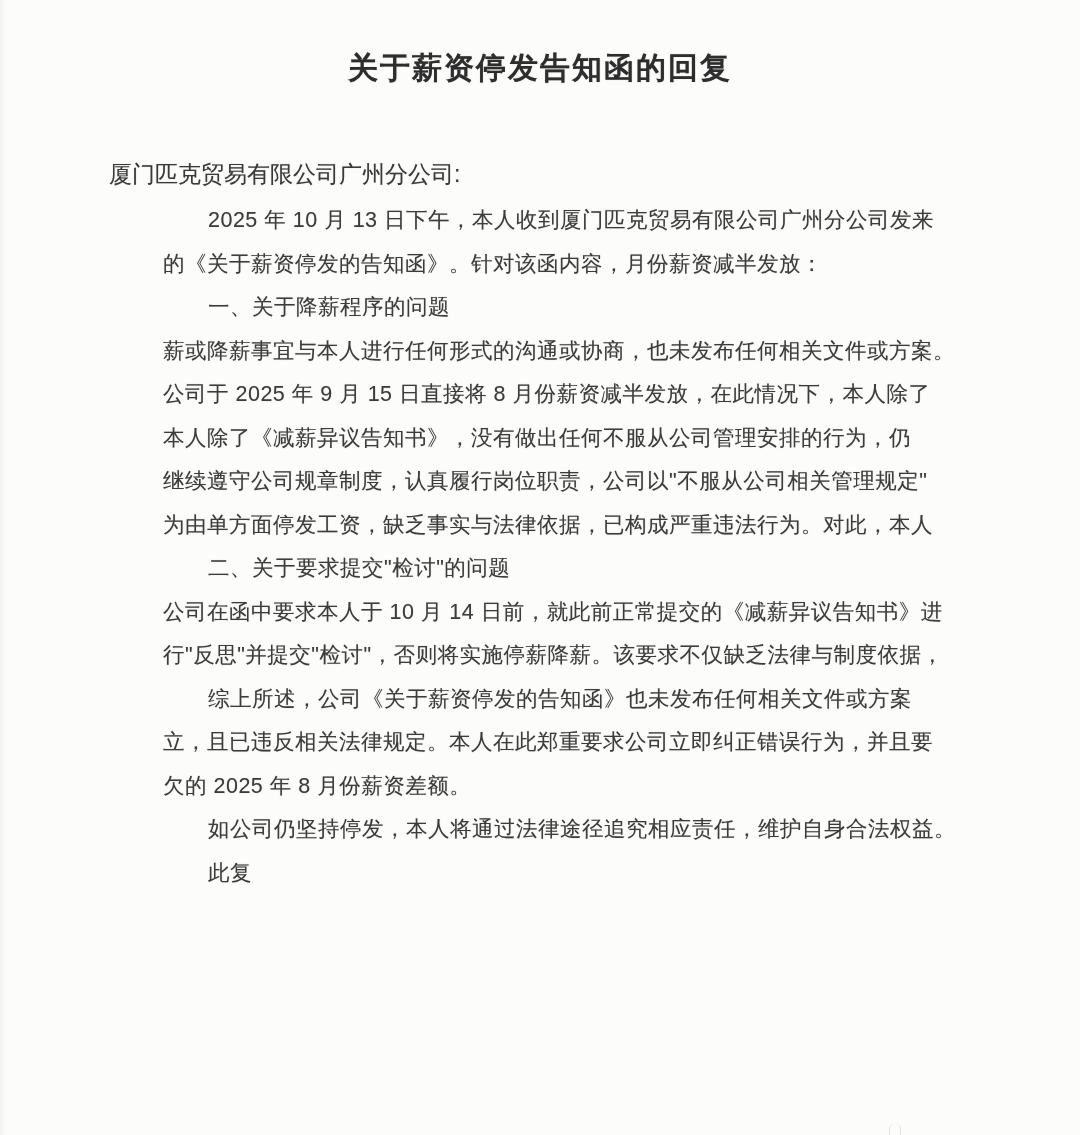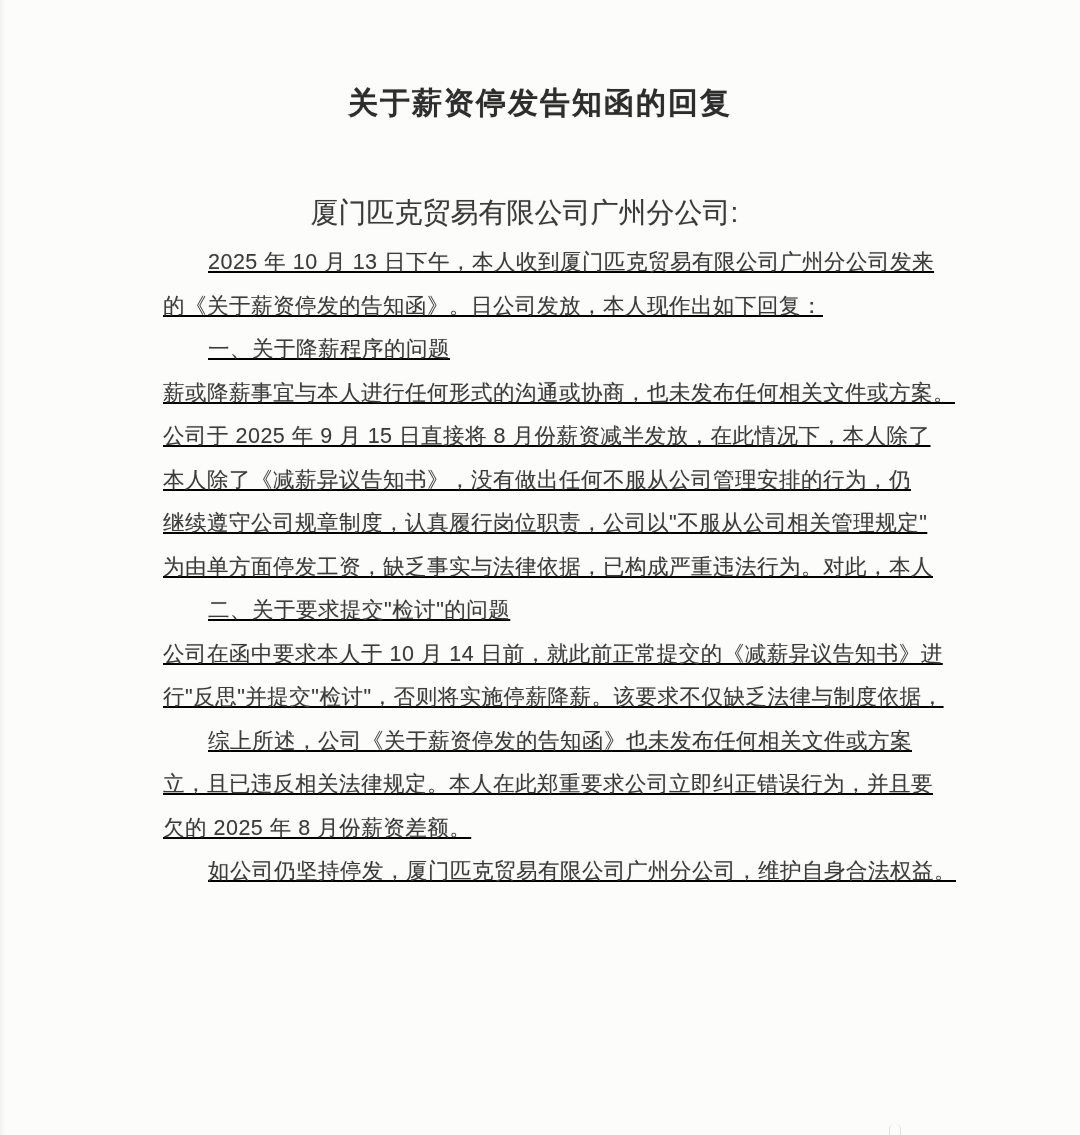--- a/index.html
+++ b/index.html
@@ -13,40 +13,38 @@
     font-family: "Liberation Sans", "DejaVu Sans", sans-serif;
     overflow: hidden;
   }
   .page {
     position: relative;
     width: 1080px;
     height: 1135px;
     background: linear-gradient(90deg, #f2f2f0 0px, #fcfcfb 6px, #fcfcfb 100%);
   }
   .doc-title {
-    padding-top: 83px;
+    padding-top: 48px;
     text-align: center;
     font-size: 30px;
     font-weight: bold;
     color: #2d2d2d;
     letter-spacing: 2px;
     text-shadow: 0 0 1px rgba(45,45,45,.45);
   }
   .salutation {
     margin: 70px 140px 0 109px;
-    font-size: 28px;
+    font-size: 23px;
     color: #3a3a3a;
     text-shadow: 0 0 1px rgba(58,58,58,.35);
     white-space: nowrap;
-    text-align: center;
   }
   .doc-body {
     margin: 9px 0 0 163px;
     width: 790px;
-    text-decoration: underline;
   }
   .text-line {
     height: 43.5px;
     line-height: 43.5px;
     font-size: 21.5px;
     color: #3c3c3c;
     text-shadow: 0 0 1px rgba(60,60,60,.35);
     white-space: nowrap;
     letter-spacing: 0.5px;
   }
@@ -70,31 +68,32 @@
 <body>
 
 <div class="page">
 
   <div class="doc-title">关于薪资停发告知函的回复</div>
 
   <div class="salutation">厦门匹克贸易有限公司广州分公司:</div>
 
   <div class="doc-body">
       <div class="text-line indent">2025 年 10 月 13 日下午，本人收到厦门匹克贸易有限公司广州分公司发来</div>
-      <div class="text-line">的《关于薪资停发的告知函》。日公司发放，本人现作出如下回复：</div>
+      <div class="text-line">的《关于薪资停发的告知函》。针对该函内容，月份薪资减半发放：</div>
       <div class="text-line indent">一、关于降薪程序的问题</div>
       <div class="text-line">薪或降薪事宜与本人进行任何形式的沟通或协商，也未发布任何相关文件或方案。</div>
       <div class="text-line">公司于 2025 年 9 月 15 日直接将 8 月份薪资减半发放，在此情况下，本人除了</div>
       <div class="text-line">本人除了《减薪异议告知书》，没有做出任何不服从公司管理安排的行为，仍</div>
       <div class="text-line">继续遵守公司规章制度，认真履行岗位职责，公司以"不服从公司相关管理规定"</div>
       <div class="text-line">为由单方面停发工资，缺乏事实与法律依据，已构成严重违法行为。对此，本人</div>
       <div class="text-line indent">二、关于要求提交"检讨"的问题</div>
       <div class="text-line">公司在函中要求本人于 10 月 14 日前，就此前正常提交的《减薪异议告知书》进</div>
       <div class="text-line">行"反思"并提交"检讨"，否则将实施停薪降薪。该要求不仅缺乏法律与制度依据，</div>
       <div class="text-line indent">综上所述，公司《关于薪资停发的告知函》也未发布任何相关文件或方案</div>
       <div class="text-line">立，且已违反相关法律规定。本人在此郑重要求公司立即纠正错误行为，并且要</div>
       <div class="text-line">欠的 2025 年 8 月份薪资差额。</div>
-      <div class="text-line indent">如公司仍坚持停发，厦门匹克贸易有限公司广州分公司，维护自身合法权益。</div>
+      <div class="text-line indent">如公司仍坚持停发，本人将通过法律途径追究相应责任，维护自身合法权益。</div>
+      <div class="text-line indent">此复</div>
     </div>
 
   <div class="stray-mark"></div>
 
 </div>
 
 </body></html>

